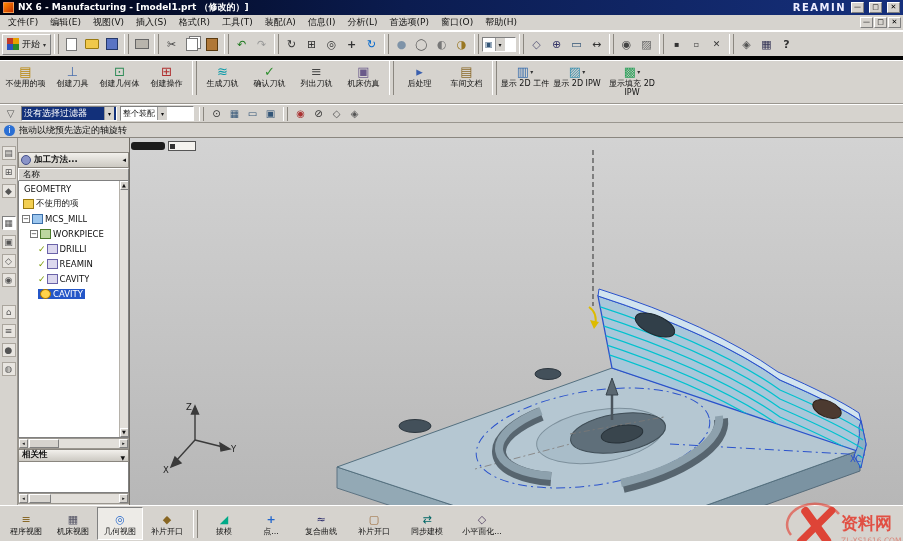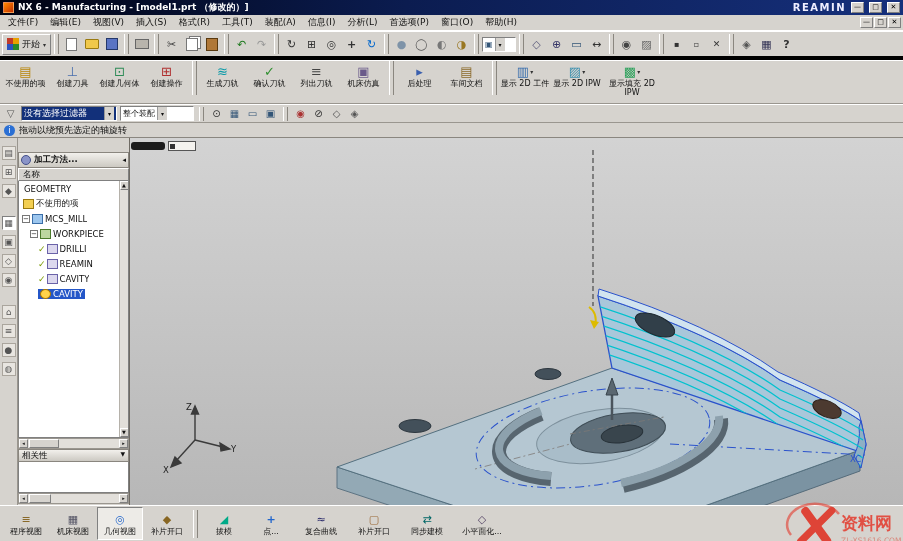--- a/index.html
+++ b/index.html
@@ -64,21 +64,21 @@
 .geomico{background:#9cc6ee;border:1px solid #3a6ea8}
 .wpico{background:#bcd6a0;border:1px solid #4a7a2a}
 .opico{background:#dcd8ee;border:1px solid #6a62a8}
 .curico{background:#ffd24a;border:1px solid #aa7700;border-radius:50%}
 .check{color:#7a9a00;font-size:9px;margin:0 1px 0 0;flex:none}
 .sel{background:#2456c8;color:#fff;display:flex;align-items:center;padding:0 2px}
 #vscroll{position:absolute;right:0;top:0;bottom:0;width:9px;background:#e2dfda;border-left:1px solid #b5b1aa;display:flex;flex-direction:column;justify-content:space-between;align-items:center}
 .sbtn{width:9px;height:9px;background:#d6d3ce;border:1px solid;border-color:#fff #808080 #808080 #fff;font-size:5px;line-height:7px;text-align:center;flex:none}
 .hscroll{height:11px;background:#e2dfda;border:1px solid #9a968f;display:flex;align-items:center}
 .hthumb{width:30px;height:9px;background:#d6d3ce;border:1px solid;border-color:#fff #808080 #808080 #fff;margin-left:1px}
-.sectionbar{height:13px;background:linear-gradient(#f2f0ec,#ccc9c2);border:1px solid #8a867f;display:flex;align-items:flex-start;padding:0 3px;font-size:8.5px;font-weight:normal}
+.sectionbar{height:13px;background:linear-gradient(#f2f0ec,#ccc9c2);border:1px solid #8a867f;display:flex;align-items:flex-end;padding:0 3px;font-size:8.5px;font-weight:bold}
 .sectionbar .chev{margin-left:auto;font-size:6px}
 .whitebox{height:31px;background:#fff;border:1px solid #808080;border-top:none}
 
 #viewport{position:absolute;left:130px;top:0;width:773px;height:367px;overflow:hidden;background:#c6c6c6}
 #vsplit{position:absolute;left:1px;top:3px;display:flex;align-items:center;gap:3px}
 .vhandle{width:34px;height:8px;background:#1c1c1c;border-radius:3px}
 .vbox{width:28px;height:10px;background:#f5f3ef;border:1px solid #555;display:flex;align-items:center;padding:1px}
 .vtick{width:5px;height:5px;background:#333}
 
 #bottombar{position:absolute;top:505px;left:0;width:903px;height:36px;background:#d6d3ce;border-top:1px solid #fff;display:flex;align-items:center;padding:0 3px;gap:1px}

